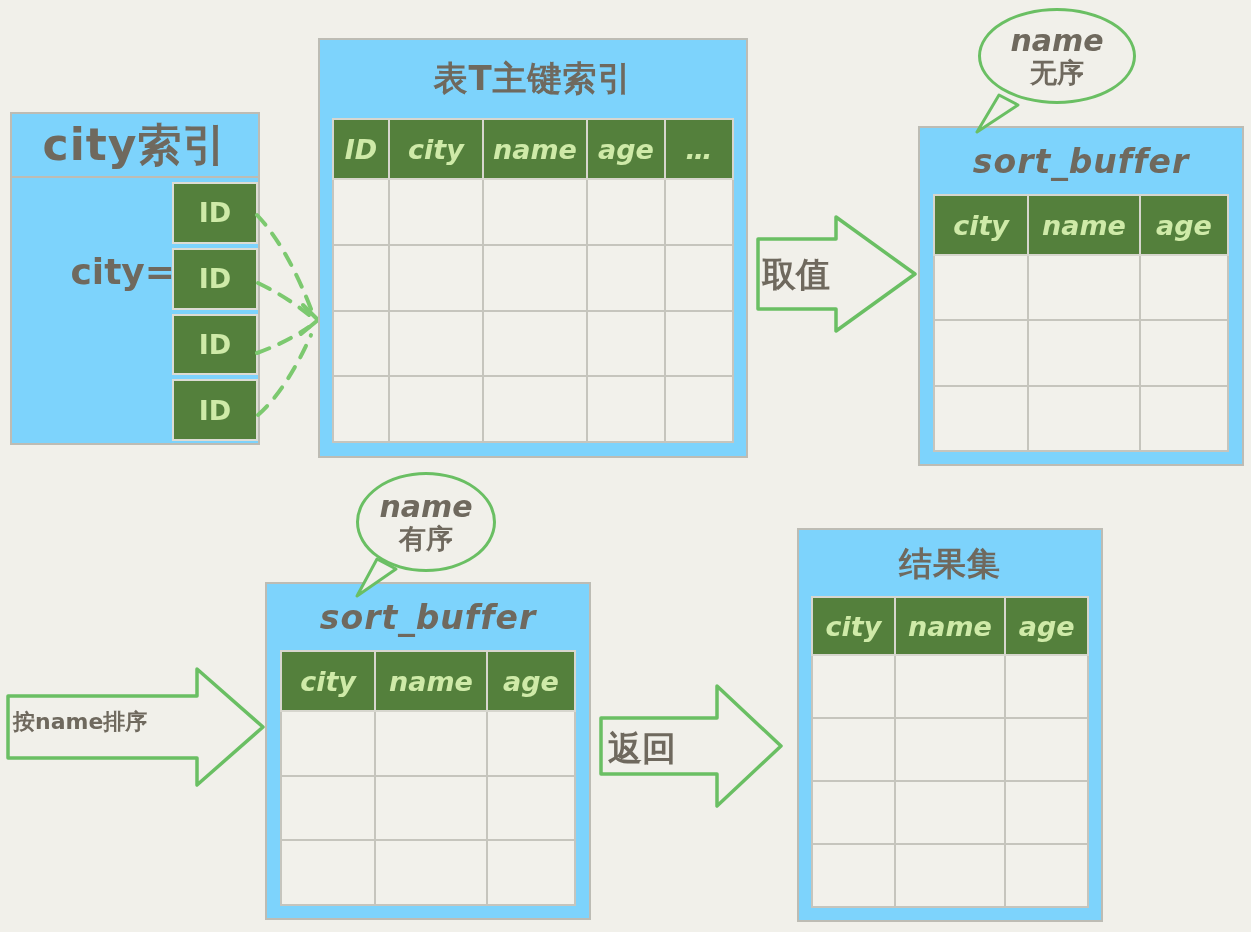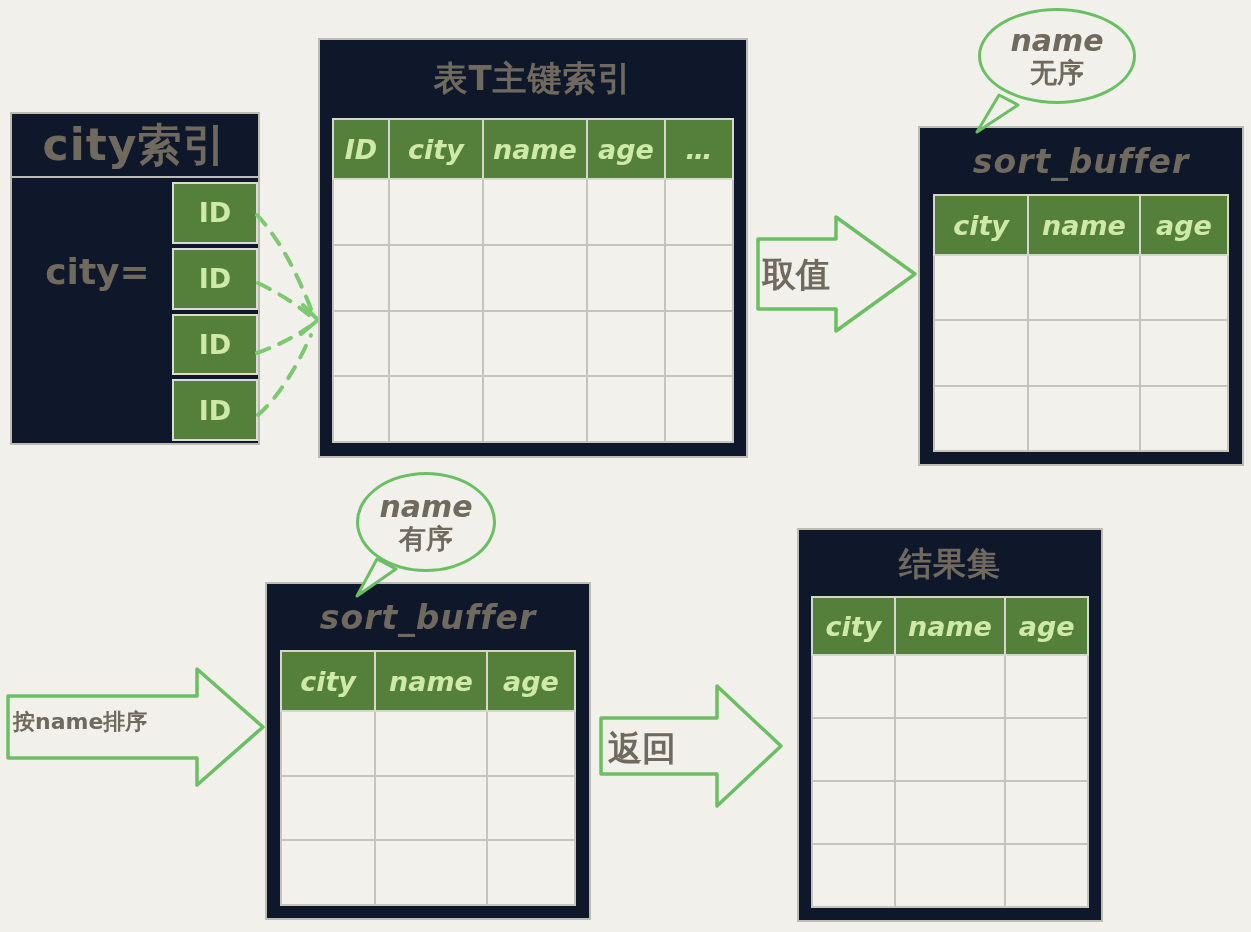--- a/index.html
+++ b/index.html
@@ -8,21 +8,21 @@
     background:#f1f0ea;
   }
   .canvas{
     position:relative;
     width:1251px;height:932px;
     background:#f1f0ea;
     overflow:hidden;
   }
   .box{
     position:absolute;
-    background:#0f172a;
+    background:#7dd3fc;
     border:2px solid #bdbcb4;
     box-sizing:border-box;
   }
   .box-title{
     text-align:center;
     color:#6f695e;
     font-weight:bold;
     letter-spacing:1px;
   }
   .table-wrap{position:absolute;}
@@ -47,21 +47,21 @@
   }
   
   .city-title{
     height:62px;line-height:62px;
     border-bottom:2px solid #bdbcb4;
     font-size:44px;
   }
   .city-cond{
     position:absolute;
     left:8px;top:130px;width:155px;
-    text-align:center;
+    text-align:right;
     color:#6f695e;
     font-size:36px;
     font-weight:bold;
     line-height:1.55;
   }
   .id-col{
     position:absolute;
     top:68px;right:0;bottom:2px;width:86px;
     display:flex;flex-direction:column;
     gap:4px;

